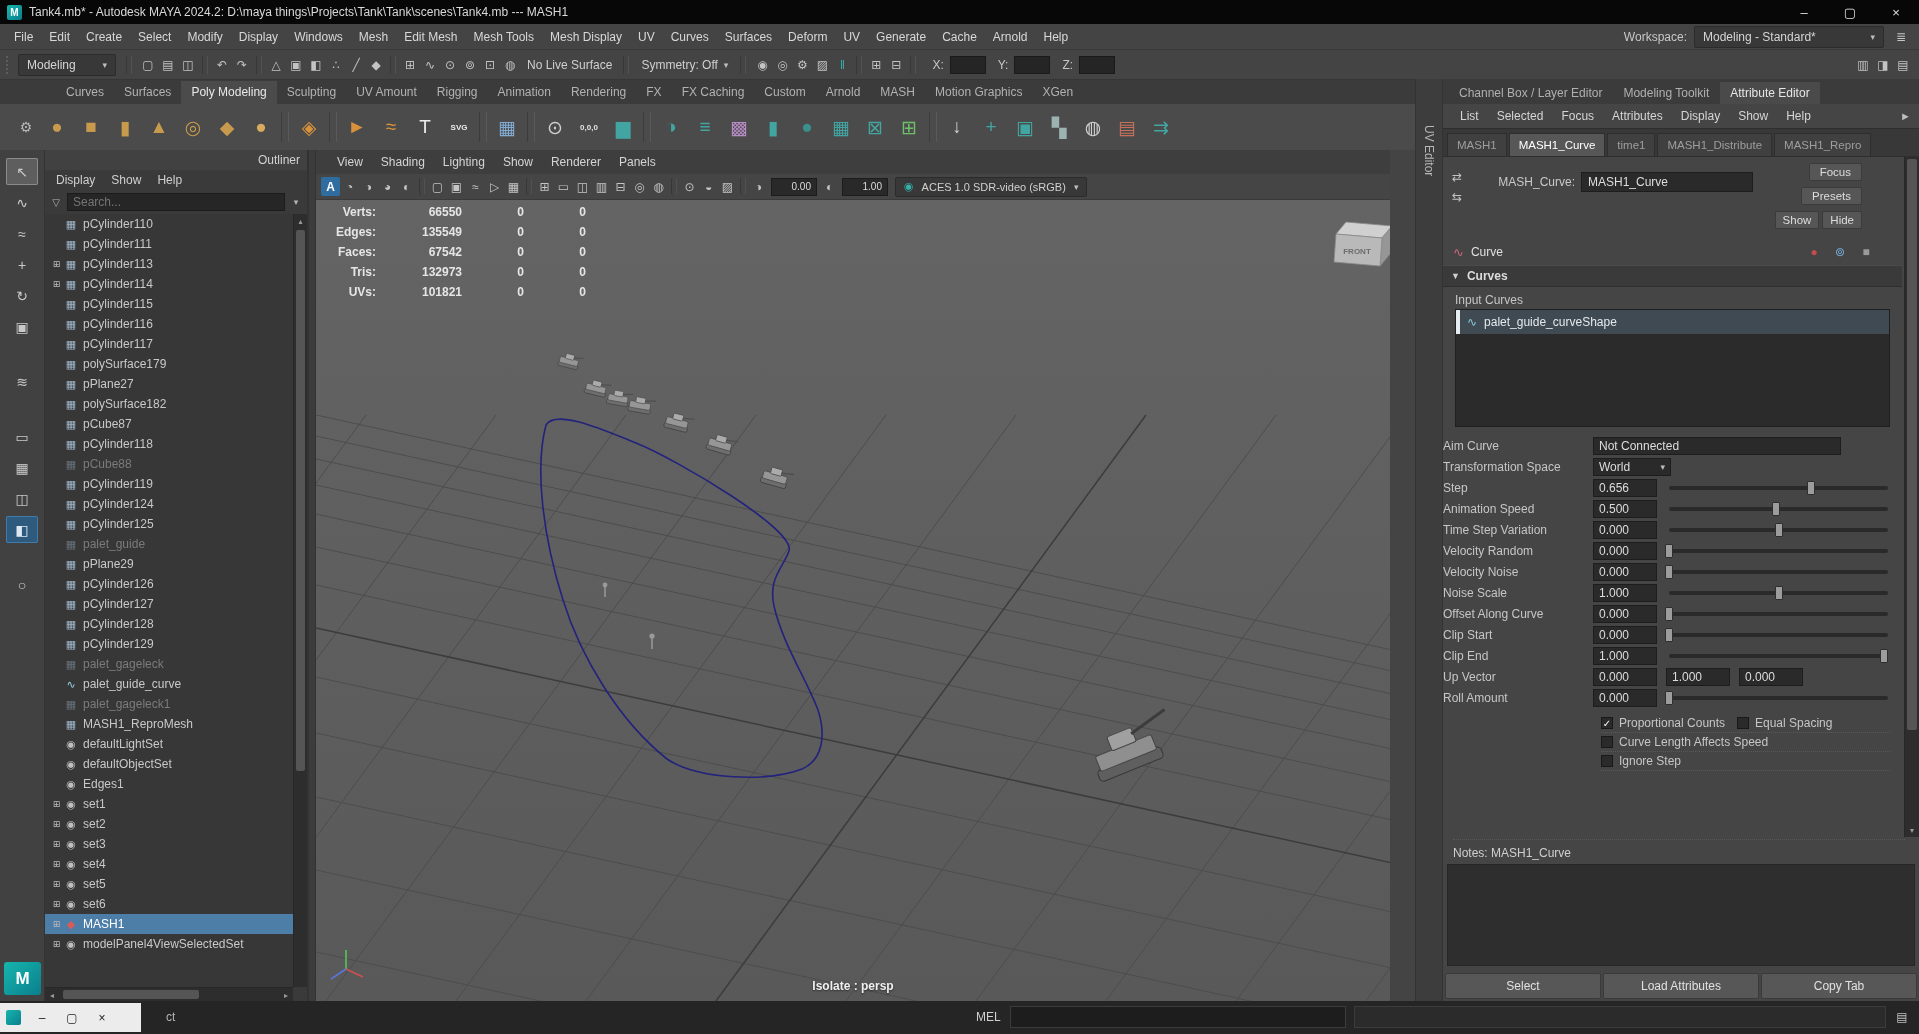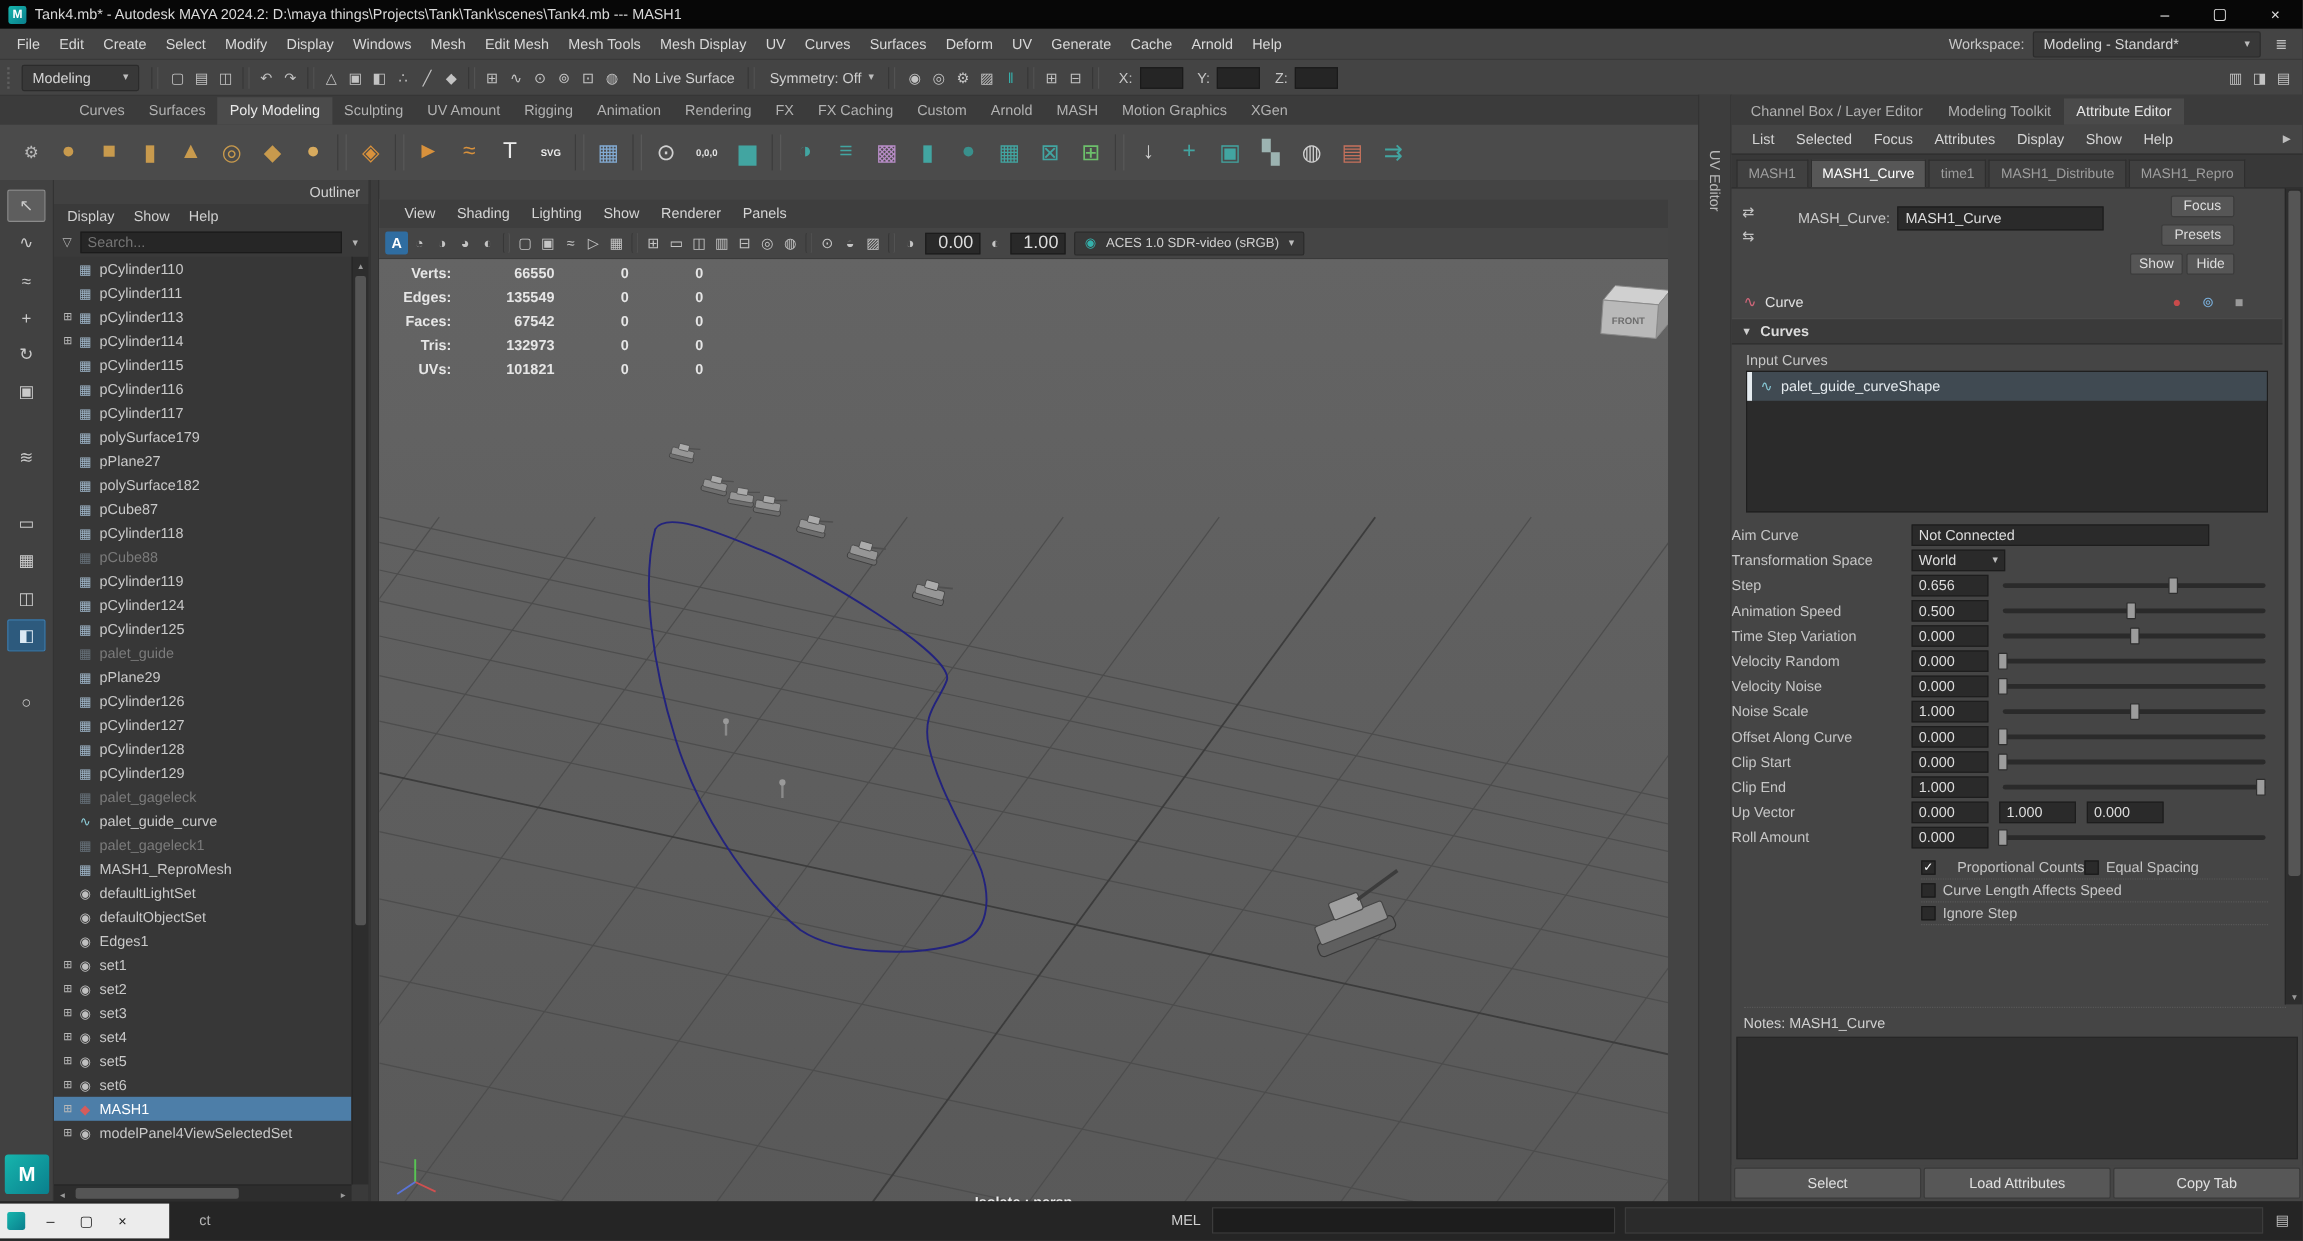--- a/index.html
+++ b/index.html
@@ -84,28 +84,28 @@
   .scroll-arrow { height:14px; display:flex; align-items:center; justify-content:center; color:#9a9a9a; font-size:8px; }
   .out-vthumb { position:absolute; top:16px; left:2px; right:2px; height:70%; background:#555; border-radius:2px; }
   .out-hscroll { position:absolute; left:0; right:14px; bottom:0; height:14px; background:#2d2d2d; border-top:1px solid #272727; }
   .h-arrow-l { position:absolute; left:0; top:0; width:14px; }
   .h-arrow-r { position:absolute; right:0; top:0; width:14px; }
   .out-hthumb { position:absolute; left:18px; top:2px; bottom:2px; width:55%; background:#555; border-radius:2px; }
 
   .splitter { position:absolute; left:308px; top:0; width:8px; height:100%; background:#3c3c3c; border-left:1px solid #333; border-right:1px solid #333; }
 
   
-  .viewport { position:absolute; left:316px; top:0; width:1074px; height:100%; background:#5e5e5e;margin-top:16px; }
+  .viewport { position:absolute; left:316px; top:0; width:1074px; height:100%; background:#5e5e5e; }
   .vp-menus { height:24px; background:#3e3e3e; display:flex; align-items:center; padding-left:12px; }
   .vp-menu { padding:3px 9px; color:#d5d5d5; }
   .vp-toolbar { height:26px; background:#454545; border-bottom:1px solid #3a3a3a; display:flex; align-items:center; padding:0 5px; }
   .vicon { min-width:19px; height:19px; display:flex; align-items:center; justify-content:center; color:#c5c5c5; font-size:12px; border-radius:2px; }
   .vicon.active { background:#2f6da1; color:#fff; font-weight:bold; }
   .vicon.sep { min-width:6px; width:6px; height:17px; border-left:1px solid #373737; border-right:1px solid #525252; margin:0 3px; font-size:0; }
-  .vfield { width:46px; height:18px; background:#292929; border:1px solid #1c1c1c; color:#ddd; font-size:15px; display:flex; align-items:center; justify-content:flex-end; padding:0 5px; margin:0 3px;text-align:right; }
+  .vfield { width:46px; height:18px; background:#292929; border:1px solid #1c1c1c; color:#ddd; font-size:10px; display:flex; align-items:center; justify-content:flex-end; padding:0 5px; margin:0 3px;text-align:right; }
   .colorspace { margin-left:4px; height:20px; background:#383838; border:1px solid #2b2b2b; border-radius:2px; display:flex; align-items:center; gap:8px; padding:0 8px; font-size:11px; color:#d0d0d0; }
   .cm-icon { color:#35b0ab; font-size:11px; }
   .vp-canvas { position:absolute; top:50px; left:0; right:0; bottom:0; overflow:hidden; background:linear-gradient(#646464,#595959); }
   .scene { position:absolute; left:0; top:0; }
   .hud { position:absolute; top:2px; left:8px; border-collapse:collapse; color:#e6e6e6; font-size:12px; font-weight:bold; }
   .hud td { text-align:right; height:20px; padding:0; }
   .hud .c0 { width:52px; } .hud .c1 { width:86px; } .hud .c2 { width:62px; } .hud .c3 { width:62px; }
   .isolate { position:absolute; left:0; right:0; bottom:8px; text-align:center; color:#f0f0f0; font-weight:bold; text-shadow:0 1px 2px rgba(0,0,0,.5); }
 
   
@@ -149,21 +149,21 @@
   .row-icon { color:#86c7d4; font-size:12px; }
   .row-label { color:#e3e9ed; }
   .row { height:21px; display:flex; align-items:center; }
   .row label { width:150px; padding-right:8px; color:#c6c6c6; }
   .val-field { width:64px; height:18px; background:#2a2a2a; border:1px solid #1d1d1d; color:#ddd; padding:0 5px; display:flex; align-items:center; }
   .val-field.wide { width:248px; }
   .val-field.select { width:78px; justify-content:space-between; }
   .val-field.mlr { margin:0 9px; }
   .track { flex:1; margin:0 16px 0 12px; height:4px; background:#2a2a2a; border-radius:2px; position:relative; }
   .thumb { position:absolute; top:-5px; margin-left:-4px; width:8px; height:14px; background:#9c9c9c; border:1px solid #2e2e2e; border-radius:1px; }
-  .check-area { margin:6px 14px 0 158px;text-align:right; }
+  .check-area { margin:6px 14px 0 158px; }
   .check-row { display:flex; align-items:center; height:19px; border-bottom:1px dotted #585858; }
   .cb { width:12px; height:12px; background:#2a2a2a; border:1px solid #191919; margin-right:6px; display:flex; align-items:center; justify-content:center; font-size:10px; color:#fff; }
   .cb.checked::before { content:"✓"; }
   .cb-label { color:#c6c6c6; }
   .cb-label.w1 { width:118px; }
   .ae-vscroll { position:absolute; top:78px; right:0; width:15px; bottom:164px; background:#2d2d2d; border-left:1px solid #262626; }
   .ae-vthumb { position:absolute; top:2px; left:2px; right:2px; height:84%; background:#555; border-radius:2px; }
   .ae-vscroll .scroll-arrow { position:absolute; bottom:0; left:0; right:0; }
   .notes-wrap { position:absolute; left:4px; right:4px; bottom:32px; height:130px; }
   .notes-sep { border-top:1px dotted #585858; margin:0 10px 6px 6px; }

